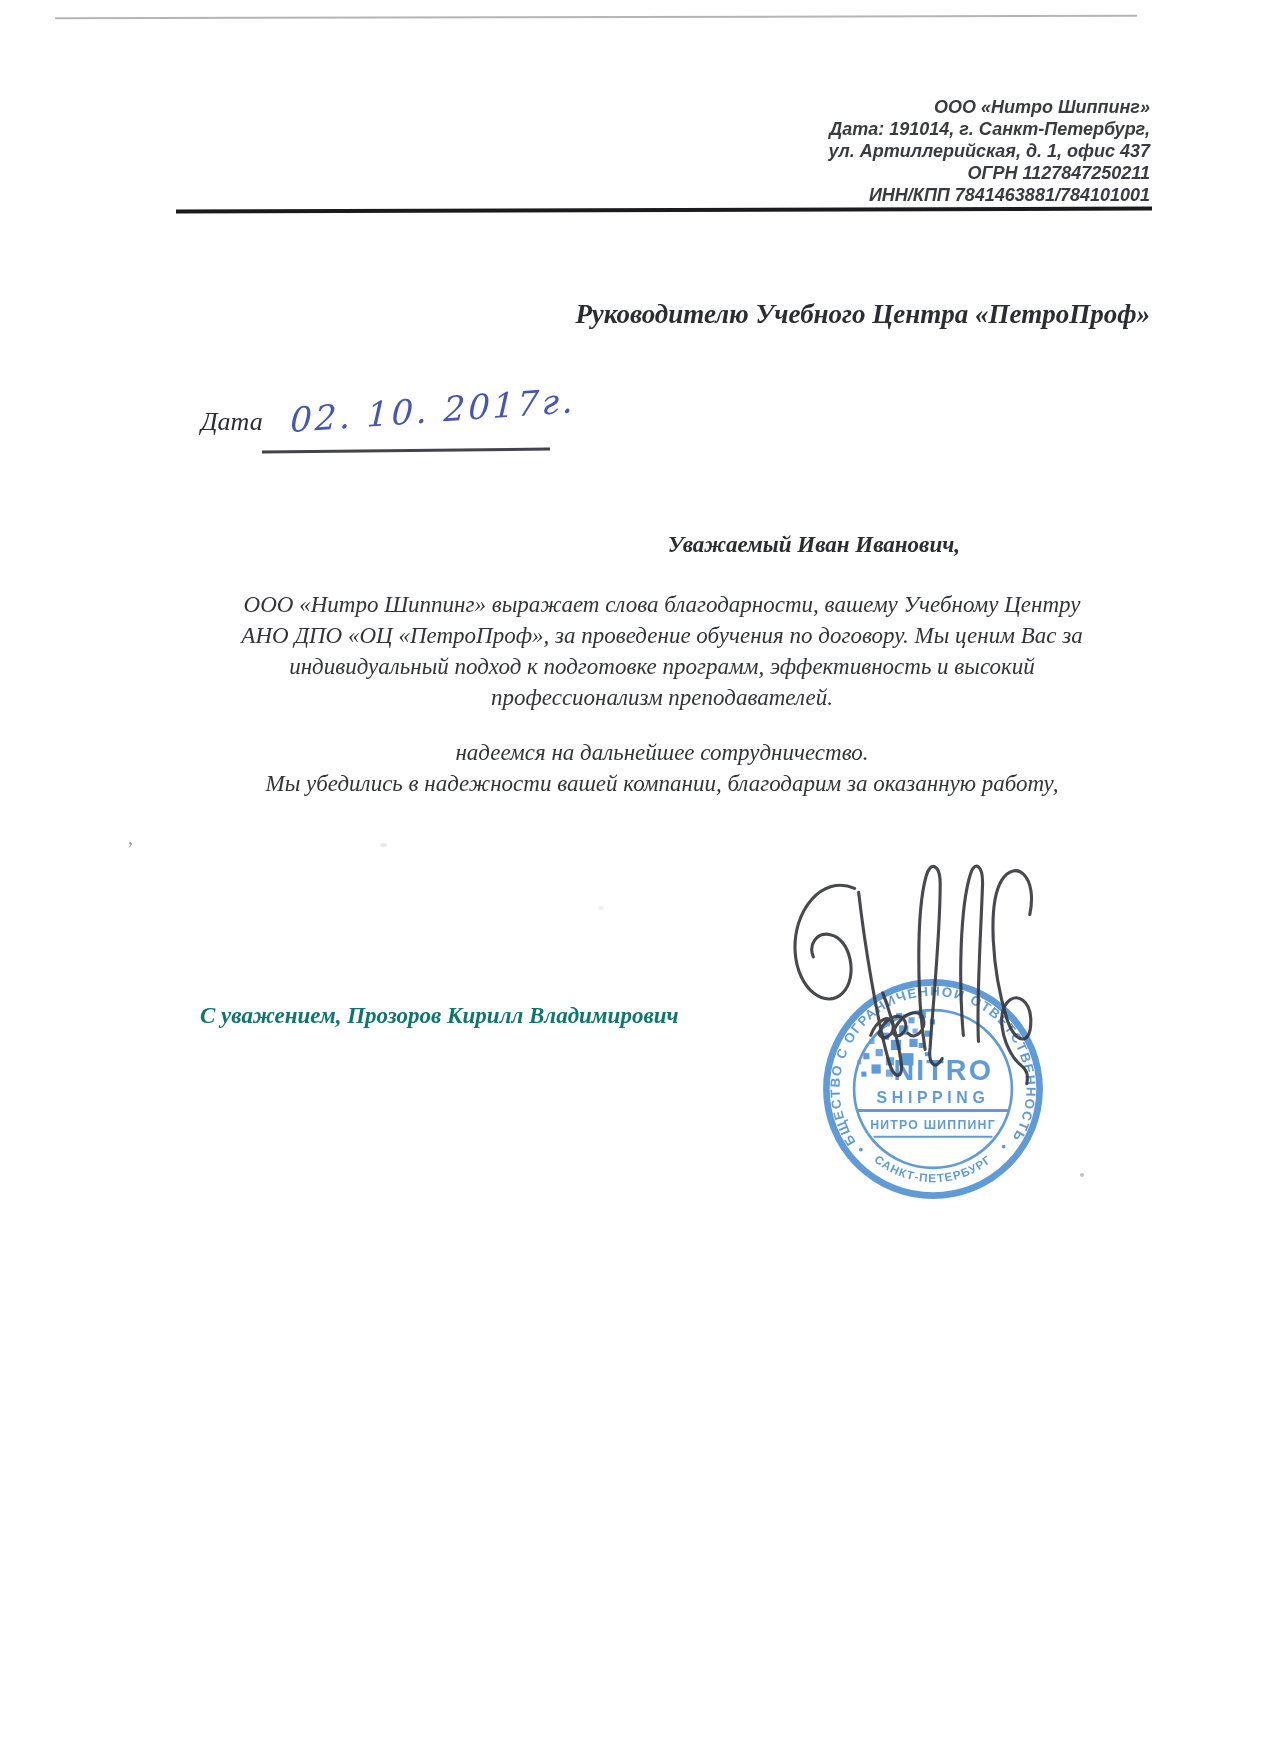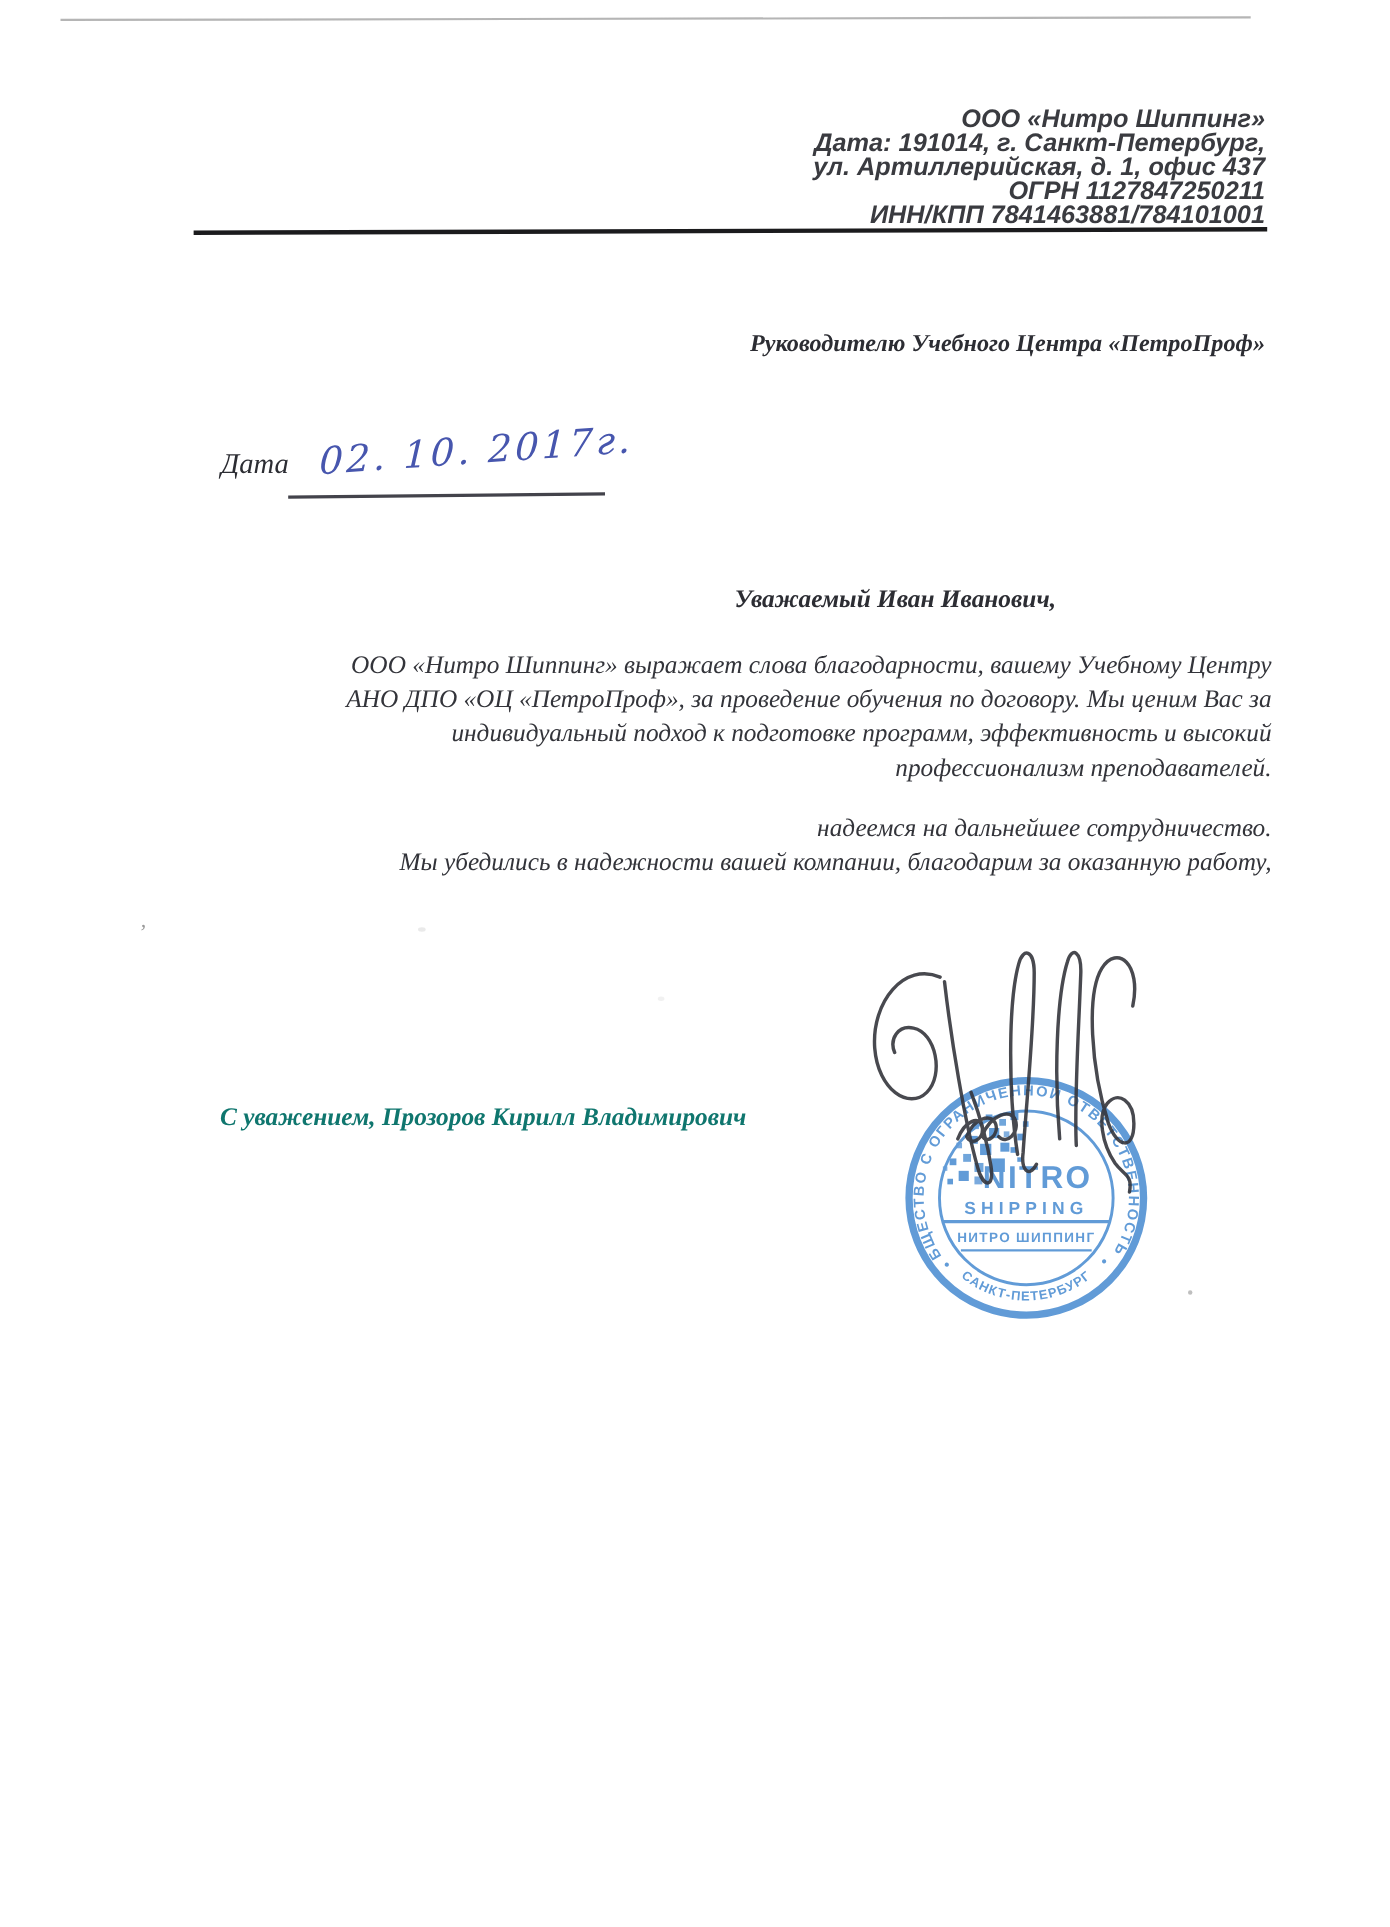--- a/index.html
+++ b/index.html
@@ -18,31 +18,31 @@
   }
   .speck{position:absolute;border-radius:50%;background:#8a8a8a;}
   .margin-mark{position:absolute;left:128px;top:826px;color:#9a9a9a;font-size:20px;font-style:italic;}
 
   
   .letterhead{
     position:absolute;right:114px;top:96px;
     text-align:right;
     font-family:"Liberation Sans",sans-serif;
     font-weight:bold;font-style:italic;
-    font-size:23px;line-height:22px;
+    font-size:18px;line-height:22px;
     color:#3a3b40;
   }
   .head-rule{
     position:absolute;left:176px;top:208px;width:976px;height:3.5px;
     background:#1b1b1d;transform:rotate(-0.18deg);
   }
 
   .addressee{
     position:absolute;right:114px;top:299px;
-    font-weight:bold;font-style:italic;font-size:22px;
+    font-weight:bold;font-style:italic;font-size:27px;
     color:#2c2d33;white-space:nowrap;margin-left:28px;
   }
   .date-label{
     position:absolute;left:201px;top:407px;
     font-style:italic;font-size:26px;color:#2c2d33;
   }
   .date-hand{
     position:absolute;left:290px;top:390px;
     font-family:"DejaVu Serif",serif;
     font-style:italic;font-size:34px;letter-spacing:3px;
@@ -56,21 +56,21 @@
   }
 
   .salutation{
     position:absolute;left:420px;top:532px;width:540px;
     text-align:right;
     font-weight:bold;font-style:italic;font-size:23px;color:#2c2d33;
   }
 
   .body-par{
     position:absolute;left:168px;width:988px;
-    text-align:right;
+    text-align:center;
     font-style:italic;font-size:23px;line-height:31px;
     color:#33343a;
   }
   .par1{top:589px;}
   .par2{top:737px;}
 
   .closing{
     position:absolute;left:200px;top:1003px;
     font-weight:bold;font-style:italic;font-size:23px;color:#0f766e;
     white-space:nowrap;

